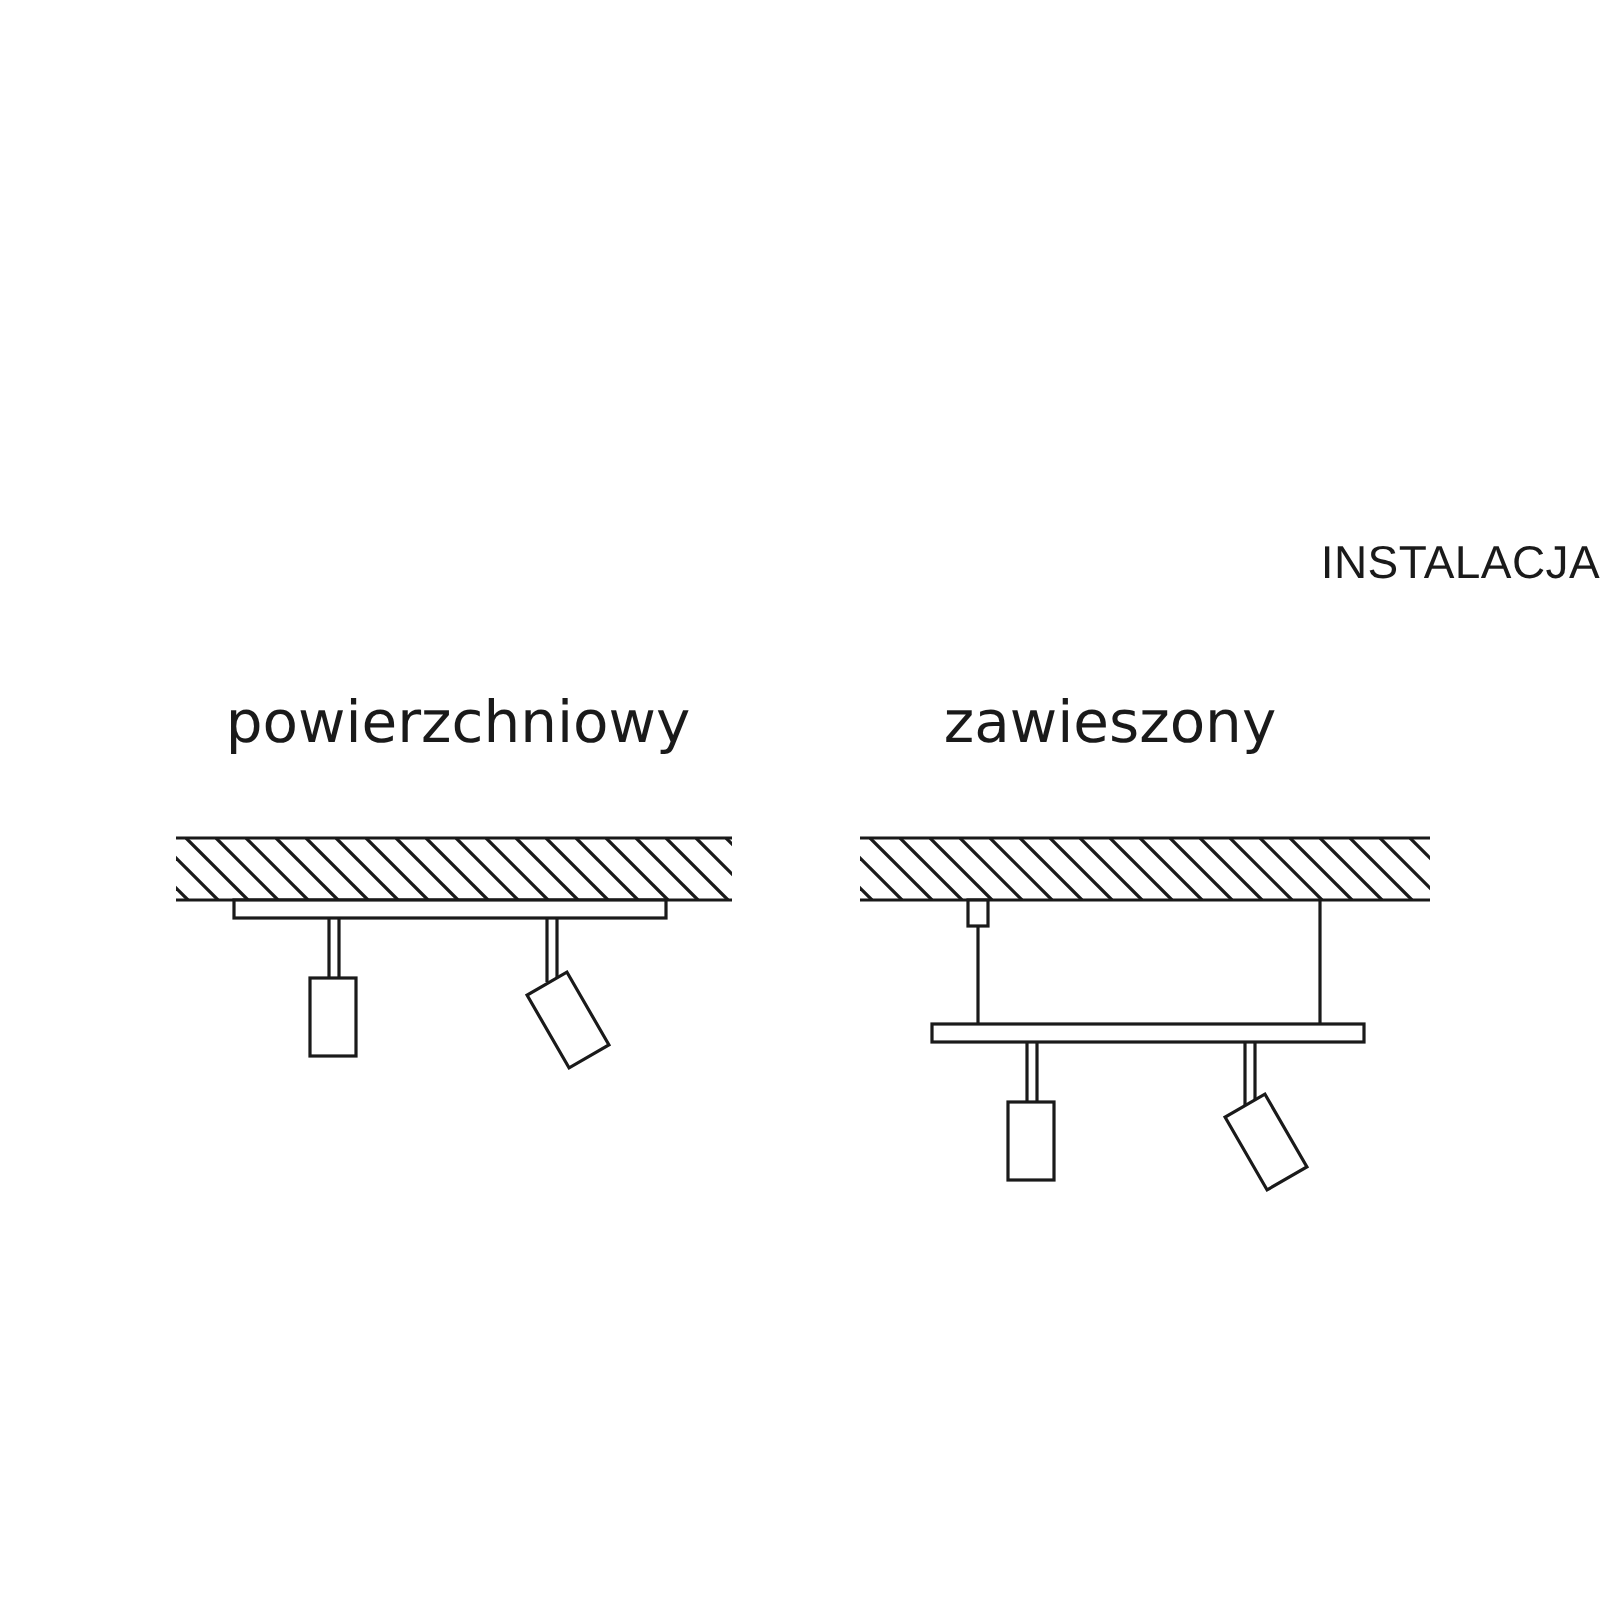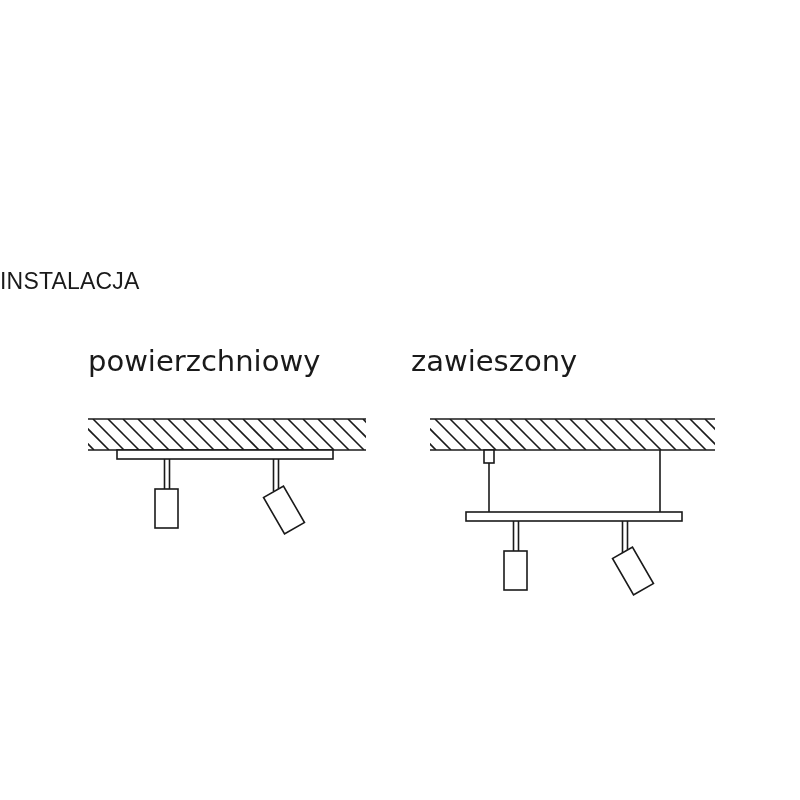--- a/index.html
+++ b/index.html
@@ -1,18 +1,18 @@
 <!DOCTYPE html>
 <html><head>
 <meta charset="utf-8">
 <style>
   html,body{margin:0;padding:0;background:#ffffff;}
   body{width:800px;height:800px;position:relative;overflow:hidden;font-family:"DejaVu Sans","Liberation Sans",sans-serif;color:#1a1a1a;}
-  .title{position:absolute;left:0;width:800px;top:268px;text-align:left;font-size:23px;letter-spacing:0.2px;font-family:"Liberation Sans","DejaVu Sans",sans-serif;}
-  .label{position:absolute;top:344px;font-size:29px;font-family:"DejaVu Sans",sans-serif;}
+  .title{position:absolute;left:0;width:800px;top:268px;text-align:right;font-size:23px;letter-spacing:0.2px;font-family:"Liberation Sans","DejaVu Sans",sans-serif;}
+  .label{position:absolute;top:344px;font-size:29px;font-family:"DejaVu Sans",sans-serif;text-align:center;}
   .label.left{left:88px;width:282px;}
   .label.right{left:411px;width:288px;}
   svg{position:absolute;left:0;top:0;}
 </style>
 </head>
 <body>
 
 <div class="title">INSTALACJA</div>
 <div class="label left">powierzchniowy</div>
 <div class="label right">zawieszony</div>

